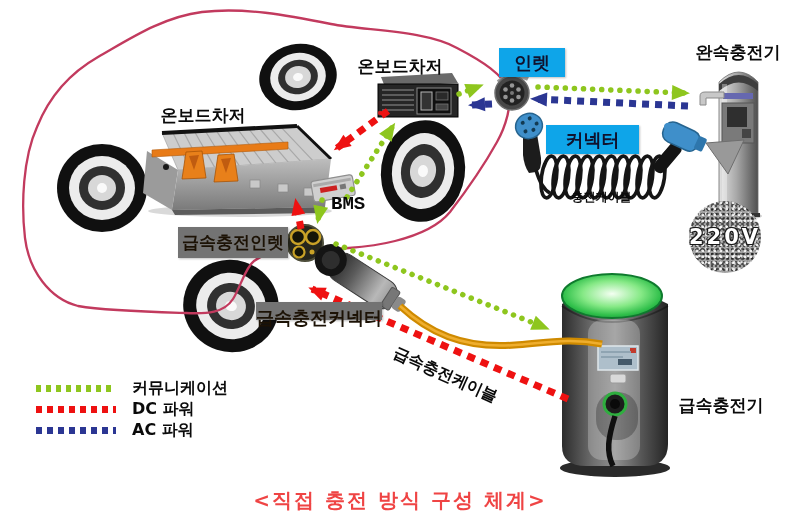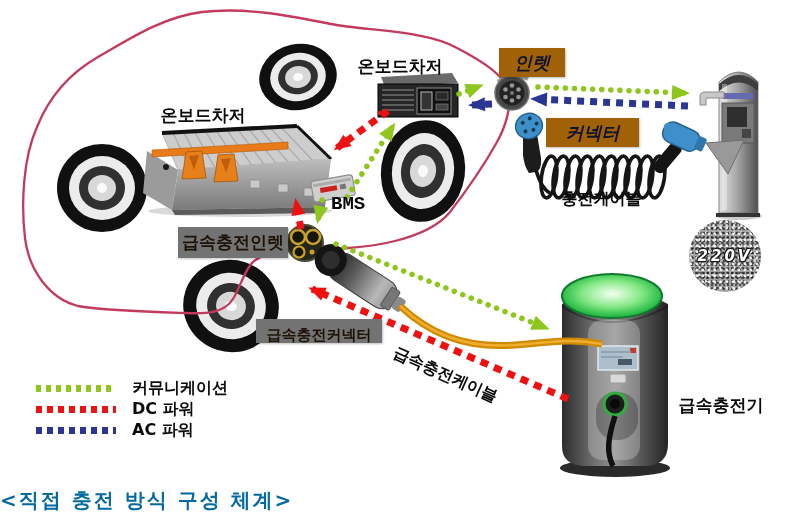--- a/index.html
+++ b/index.html
@@ -3,41 +3,41 @@
 <meta charset="utf-8">
 <style>
   html,body{margin:0;padding:0;background:#fff;}
   .stage{position:relative;width:800px;height:526px;background:#fff;overflow:hidden;
          font-family:"DejaVu Sans","Liberation Sans",sans-serif;}
   .stage svg{position:absolute;left:0;top:0;}
   .lbl{position:absolute;font-weight:bold;color:#0a0a0a;white-space:nowrap;}
   .lbl.center{text-align:center;}
   .tag{position:absolute;font-weight:bold;text-align:center;color:#10122e;
        box-shadow:1px 1px 2px rgba(0,0,0,.25);}
-  .tag.blue{background:#a16207;font-style:italic;}
+  .tag.blue{background:#0ea5e9;}
   .tag.orange{background:#737373;color:#1c1205;}
   .badge{position:absolute;border-radius:50%;color:#fff;font-weight:bold;
          display:flex;align-items:center;justify-content:center;letter-spacing:3px;
          background-color:#a3a3a3;
          background-image:
            radial-gradient(circle at 30% 30%, rgba(255,255,255,.85) 0 1px, transparent 1.6px),
            radial-gradient(circle at 70% 60%, rgba(0,0,0,.55) 0 1px, transparent 1.6px),
            radial-gradient(circle at 45% 80%, rgba(255,255,255,.7) 0 1px, transparent 1.6px),
            radial-gradient(circle at 80% 25%, rgba(0,0,0,.5) 0 1px, transparent 1.6px);
          background-size:6px 6px,5px 5px,7px 7px,4px 4px;
          text-shadow:0 0 2px #000,1px 1px 0 #222,-1px -1px 0 #222,1px -1px 0 #222,-1px 1px 0 #222;}
   .legend{position:absolute;left:36px;top:378px;}
   .lrow{display:flex;align-items:center;height:21px;}
   .sw{width:80px;height:7px;display:inline-block;margin-right:16px;}
   .sw-com{background:repeating-linear-gradient(90deg,#8ec61e 0 5px,transparent 5px 10px);}
   .sw-ac{background:repeating-linear-gradient(90deg,#2b3693 0 6px,transparent 6px 11px);}
   .sw-dc{background:repeating-linear-gradient(90deg,#ee1111 0 6px,transparent 6px 11px);}
   .lrow span.txt{font-weight:bold;font-size:16px;color:#0a0a0a;}
-  .title{position:absolute;left:0;right:0;top:487px;text-align:left;font-size:20px;
-         font-weight:bold;color:#0369a1;letter-spacing:2px;}
+  .title{position:absolute;left:0;right:0;top:487px;text-align:center;font-size:20px;
+         font-weight:bold;color:#ef4444;letter-spacing:2px;}
   .rot{transform:rotate(24deg);transform-origin:left center;}
 </style>
 </head>
 <body>
 
 <div class="stage">
 
 <svg width="800" height="526" viewBox="0 0 800 526">
   <defs>
     <marker id="mg" markerUnits="userSpaceOnUse" markerWidth="20" markerHeight="17" refX="15" refY="8.5" orient="auto">
@@ -275,25 +275,26 @@
     <path d="M388,111 L337,148" marker-end="url(#mr)"></path>
     <path d="M301,229 L296,202" marker-end="url(#mr)"></path>
     <path d="M568,399 L312,289" marker-end="url(#mr)"></path>
   </g>
 </svg>
 
 <div class="lbl center" style="left:158px;top:104px;width:90px;font-size:17px;">온보드차저</div>
 <div class="lbl center" style="left:348px;top:55px;width:104px;font-size:17px;">온보드차저</div>
 <div class="lbl" style="left:331px;top:193px;font-size:19px;font-family:Liberation Mono, monospace;">BMS</div>
 <div class="tag blue" style="left:499px;top:48px;width:66px;height:29px;line-height:29px;font-size:18px;">인렛</div>
-<div class="tag blue" style="left:546px;top:118px;width:93px;height:29px;line-height:29px;font-size:18px;">커넥터</div>
-<div class="lbl center" style="left:549px;top:189px;width:105px;font-size:16px;">충전케이블</div>
-<div class="badge" style="left:689px;top:220px;width:72px;height:72px;font-size:15px;font-style:italic;">220V</div>
+<div class="tag blue" style="left:546px;top:125px;width:93px;height:29px;line-height:29px;font-size:18px;">커넥터</div>
+<div class="lbl center" style="left:549px;top:189px;width:105px;font-size:12px;">충전케이블</div>
+<div class="lbl center" style="left:688px;top:41px;width:100px;font-size:17px;">완속충전기</div>
+<div class="badge" style="left:689px;top:201px;width:72px;height:72px;font-size:21px;">220V</div>
 <div class="tag orange" style="left:178px;top:227px;width:110px;height:31px;line-height:31px;font-size:17px;">급속충전인렛</div>
-<div class="tag orange" style="left:256px;top:302px;width:126px;height:24px;line-height:32px;font-size:15px;margin-top:17px;">급속충전커넥터</div>
+<div class="tag orange" style="left:256px;top:302px;width:126px;height:18px;line-height:32px;font-size:18px;">급속충전커넥터</div>
 <div class="lbl rot" style="left:394px;top:342px;font-size:16px;">급속충전케이블</div>
 <div class="lbl center" style="left:671px;top:354px;width:100px;font-size:17px;margin-top:40px;">급속충전기</div>
 
 <div class="legend">
   <div class="lrow">
     <span class="sw sw-com"></span>
     <span class="txt">커뮤니케이션</span>
   </div>
   <div class="lrow">
     <span class="sw sw-dc"></span>

